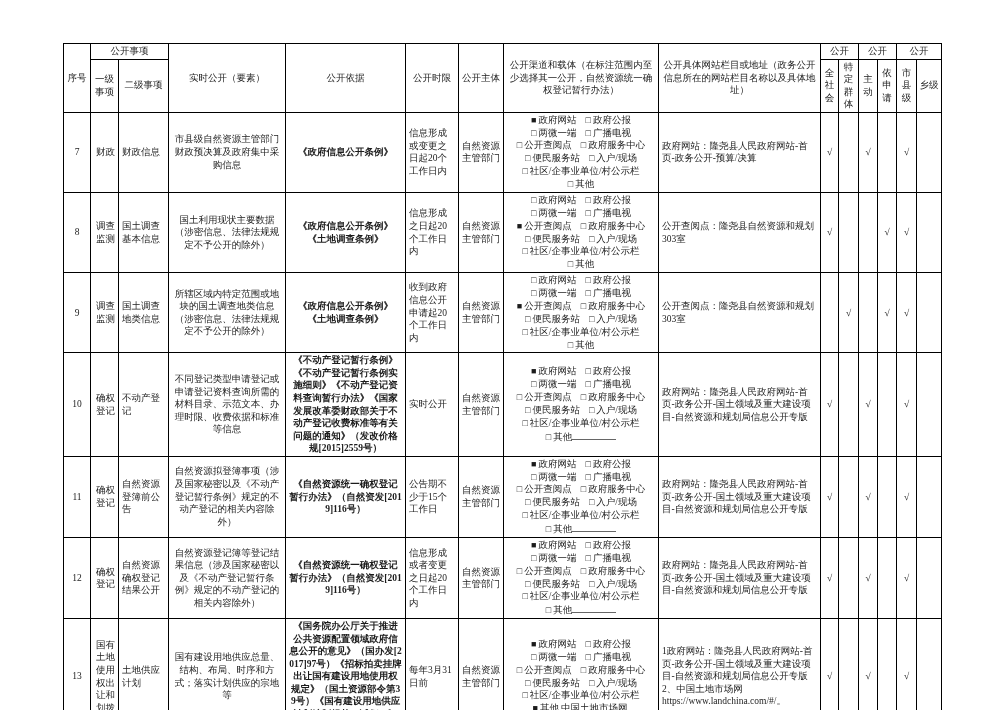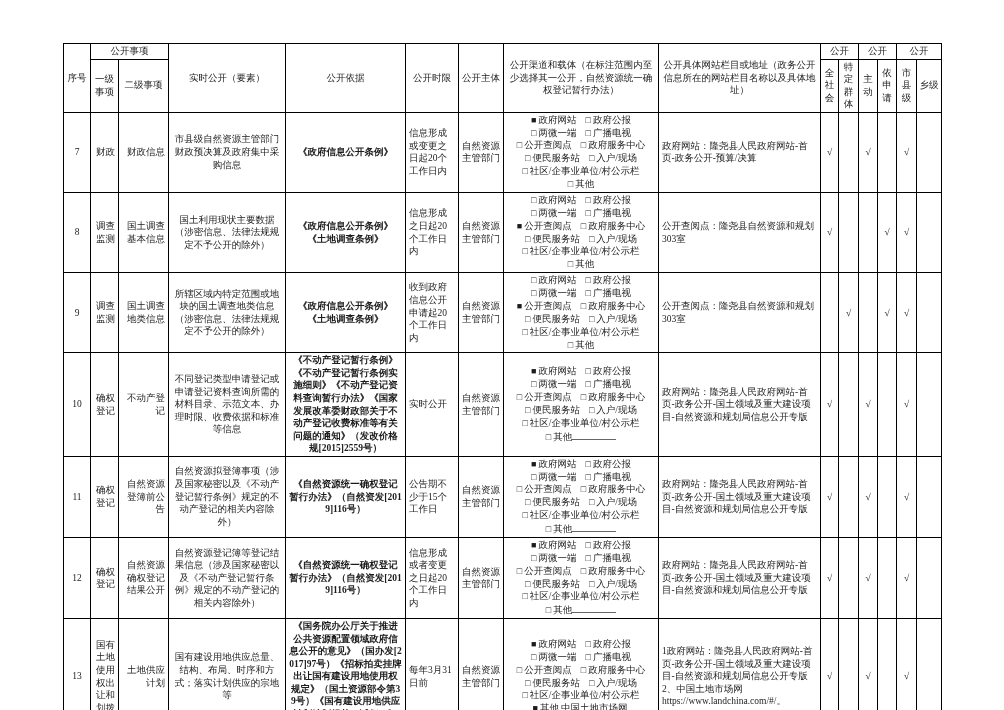--- a/index.html
+++ b/index.html
@@ -30,21 +30,21 @@
     overflow: hidden;
     word-break: break-all;
   }
   table.doc th {
     font-weight: normal;
     text-align: center;
     padding: 1px 2px;
   }
   .c-seq   { text-align: center; }
   .c-l1    { text-align: right; padding: 1px 2px; }
-  .c-l2    { text-align: right; padding: 1px 2px; }
+  .c-l2    { text-align: left; padding: 1px 2px; }
   .c-content { text-align: center; }
   .c-basis { text-align: center; font-weight: bold; }
   .c-time  { text-align: left; }
   .c-subject { text-align: left; padding: 1px 2px; }
   .c-channels { text-align: center; padding: 2px 3px; }
   .c-address { text-align: left; white-space: pre-line; }
   .c-mark  { text-align: center; color: #8b95a1; font-size: 10px; padding: 1px 1px; }
   .ch-line { white-space: normal; }
   .ch-item { margin-right: 9px; white-space: nowrap; }
   .ch-item:last-child { margin-right: 0; }

